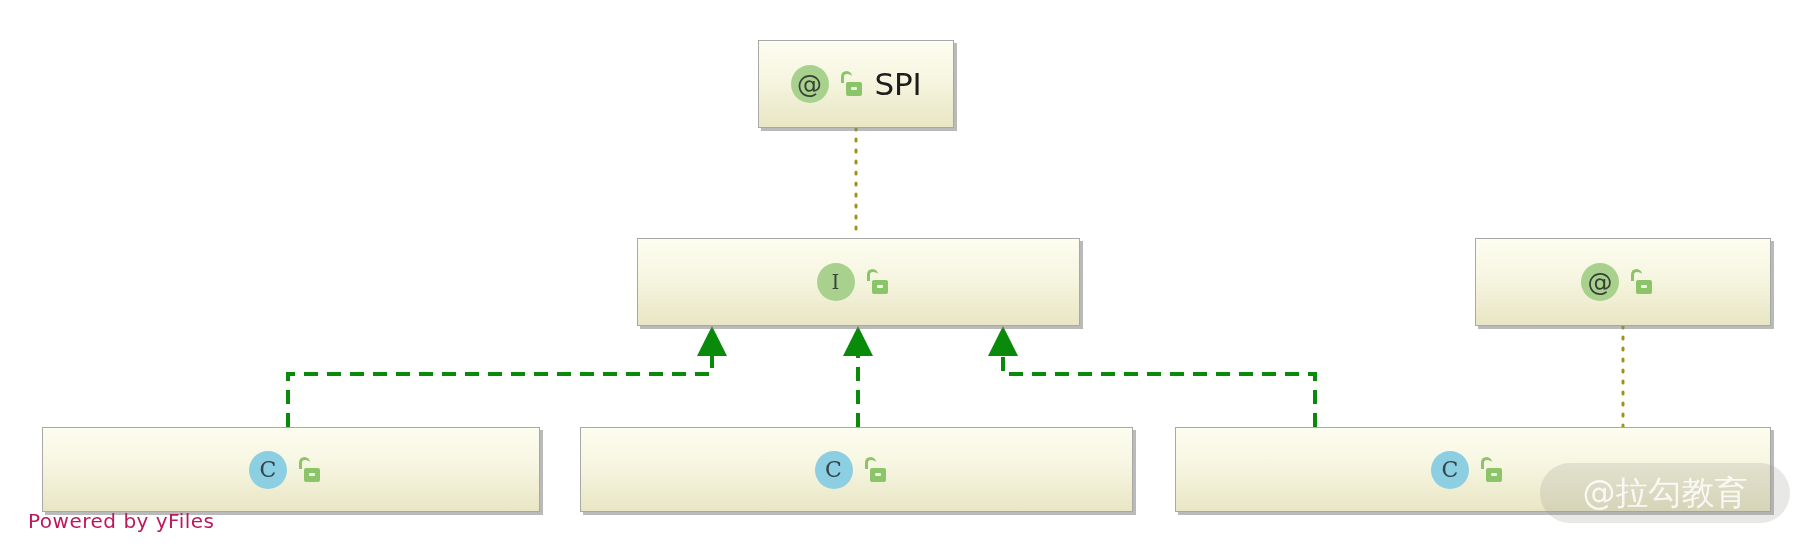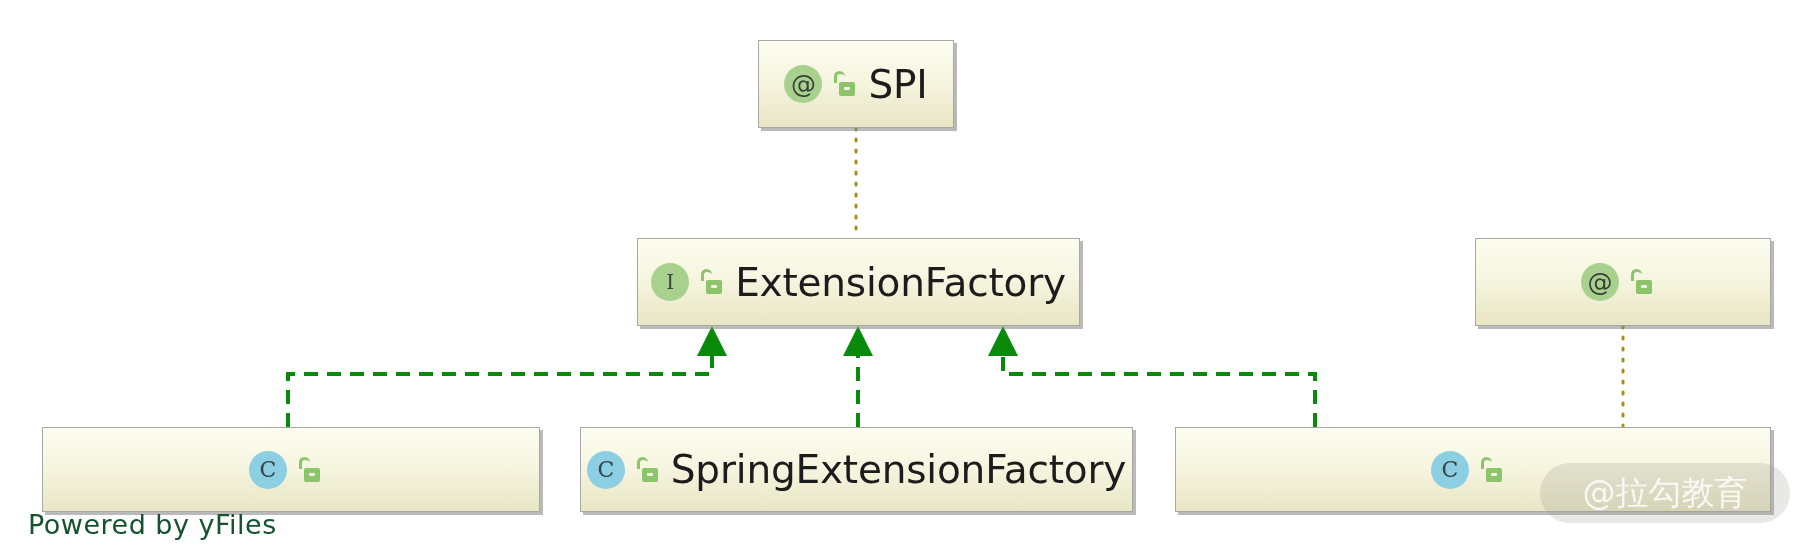--- a/index.html
+++ b/index.html
@@ -105,21 +105,21 @@
     position: absolute;
     left: 10px;
     top: 16px;
     width: 6px;
     height: 3px;
     background: #eef4e6;
     border-radius: 1px;
   }
 
   .node-label {
-    font-size: 39px;
+    font-size: 31px;
     color: #1c1c1c;
     font-family: "DejaVu Sans", sans-serif;
     font-weight: 400;
     letter-spacing: -0.2px;
     line-height: 1;
   }
 
   
   .edge-svg {
     position: absolute;
@@ -128,22 +128,22 @@
     width: 1812px;
     height: 556px;
     pointer-events: none;
   }
 
   
   .yfiles-credit {
     position: absolute;
     left: 28px;
     top: 509px;
-    font-size: 27px;
-    color: #14532d;
+    font-size: 20px;
+    color: #be185d;
     font-family: "DejaVu Sans", sans-serif;
     letter-spacing: 0.5px;
   }
   .watermark {
     position: absolute;
     left: 1540px;
     top: 463px;
     width: 250px;
     height: 60px;
     border-radius: 30px;
@@ -193,21 +193,20 @@
     <span class="node-label">SPI</span>
   </div>
 
   <div class="node center-label" style="left:637px; top:238px; width:443px; height:88px;">
     <span class="kind-badge interface">I</span>
     <span class="lock-icon">
       <span class="shackle"></span>
         <span class="body"></span>
         <span class="keyhole"></span>
     </span>
-    <span class="node-label">ExtensionFactory</span>
   </div>
 
   <div class="node center-label" style="left:1475px; top:238px; width:296px; height:88px;">
     <span class="kind-badge annotation">@</span>
     <span class="lock-icon">
       <span class="shackle"></span>
         <span class="body"></span>
         <span class="keyhole"></span>
     </span>
   </div>
@@ -221,21 +220,20 @@
     </span>
   </div>
 
   <div class="node center-label" style="left:580px; top:427px; width:553px; height:85px;">
     <span class="kind-badge clazz">C</span>
     <span class="lock-icon">
       <span class="shackle"></span>
         <span class="body"></span>
         <span class="keyhole"></span>
     </span>
-    <span class="node-label">SpringExtensionFactory</span>
   </div>
 
   <div class="node center-label" style="left:1175px; top:427px; width:596px; height:85px;">
     <span class="kind-badge clazz">C</span>
     <span class="lock-icon">
       <span class="shackle"></span>
         <span class="body"></span>
         <span class="keyhole"></span>
     </span>
   </div>

